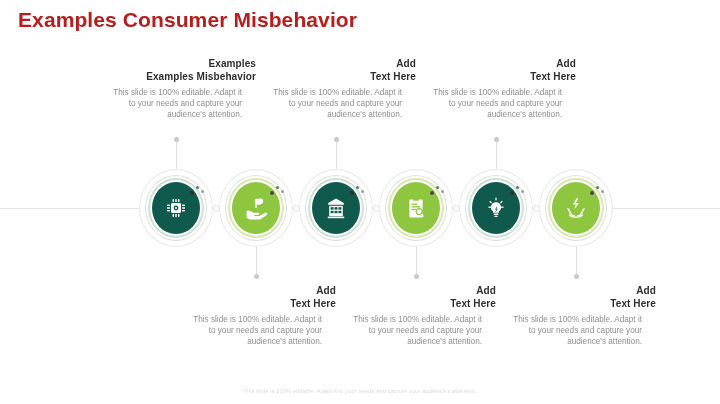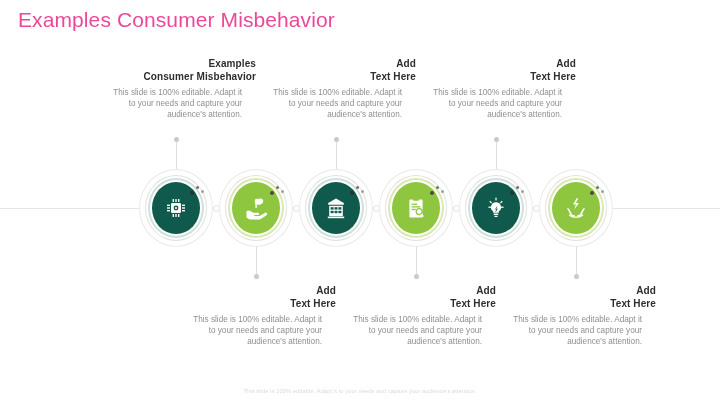--- a/index.html
+++ b/index.html
@@ -21,22 +21,22 @@
     inset: 0;
     background: #ffffff;
   }
 
   
   .slide-title {
     position: absolute;
     left: 18px;
     top: 8px;
     font-size: 21px;
-    font-weight: 400;
-    color: #ec4899;
+    font-weight: 700;
+    color: #b91c1c;
     letter-spacing: 0.1px;
     white-space: nowrap;
   }
 
   
   .baseline {
     position: absolute;
     left: 0;
     right: 0;
     top: 208px;
@@ -213,21 +213,21 @@
 
   <div class="baseline"></div>
 
   <div class="nodes">
 
     <div class="stem stem-up" style="left:176px;"></div>
     <div class="stem-cap cap-up" style="left:176px;"></div>
     <div class="block block-up" style="left:96px;">
       <h3>
         <span>Examples</span><br>
-        <span>Consumer Misbehavior</span>
+        <span>Examples Misbehavior</span>
       </h3>
       <p>This slide is 100% editable. Adapt it to your needs and capture your audience's attention.</p>
     </div>
     <div class="node dark" style="left:176px;">
       <div class="ring-outer"></div>
       <div class="ring-mid"></div>
       <div class="ring-accent"></div>
       <div class="disc">
         <span>
           <svg width="24" height="24" viewBox="0 0 24 24" fill="#ffffff">

